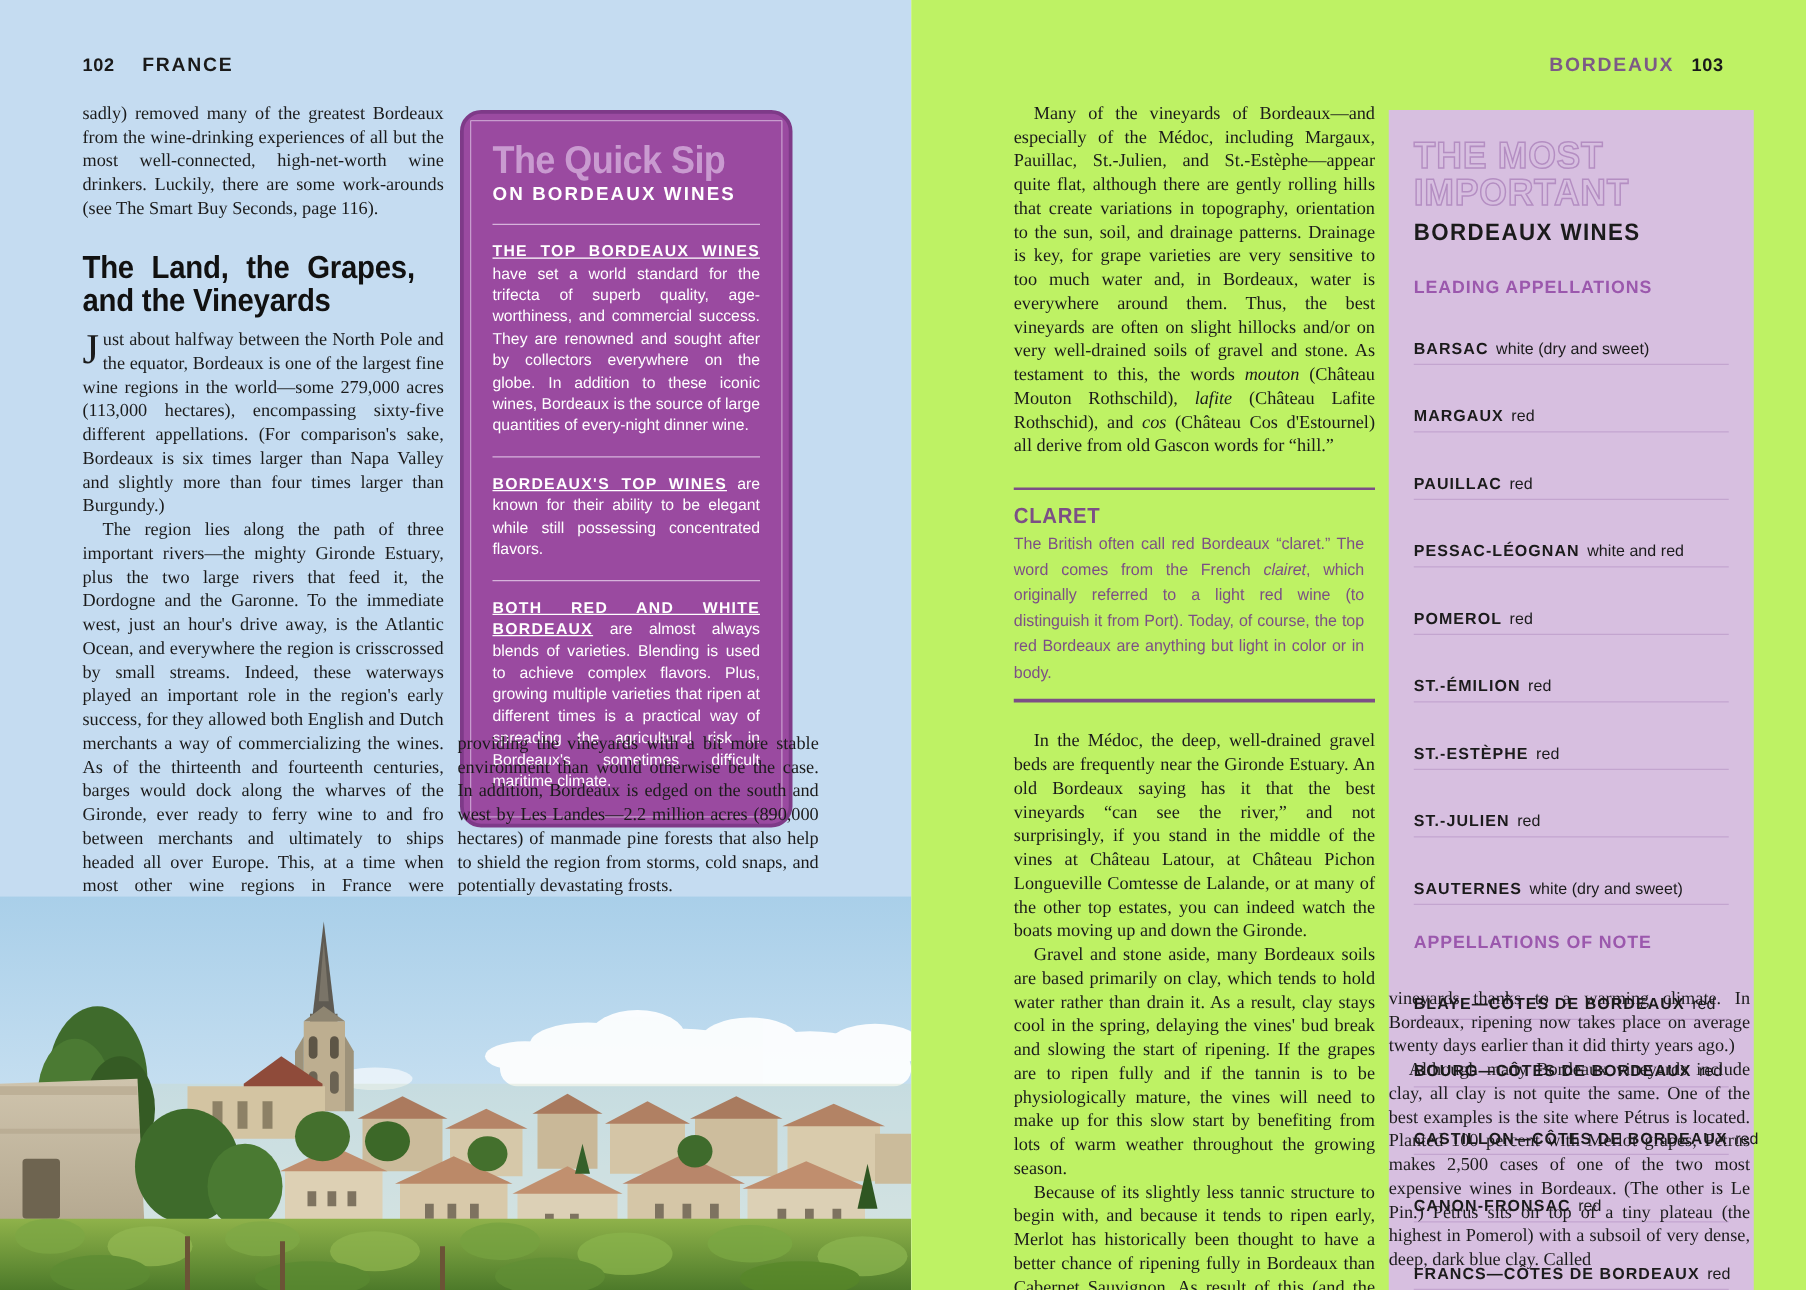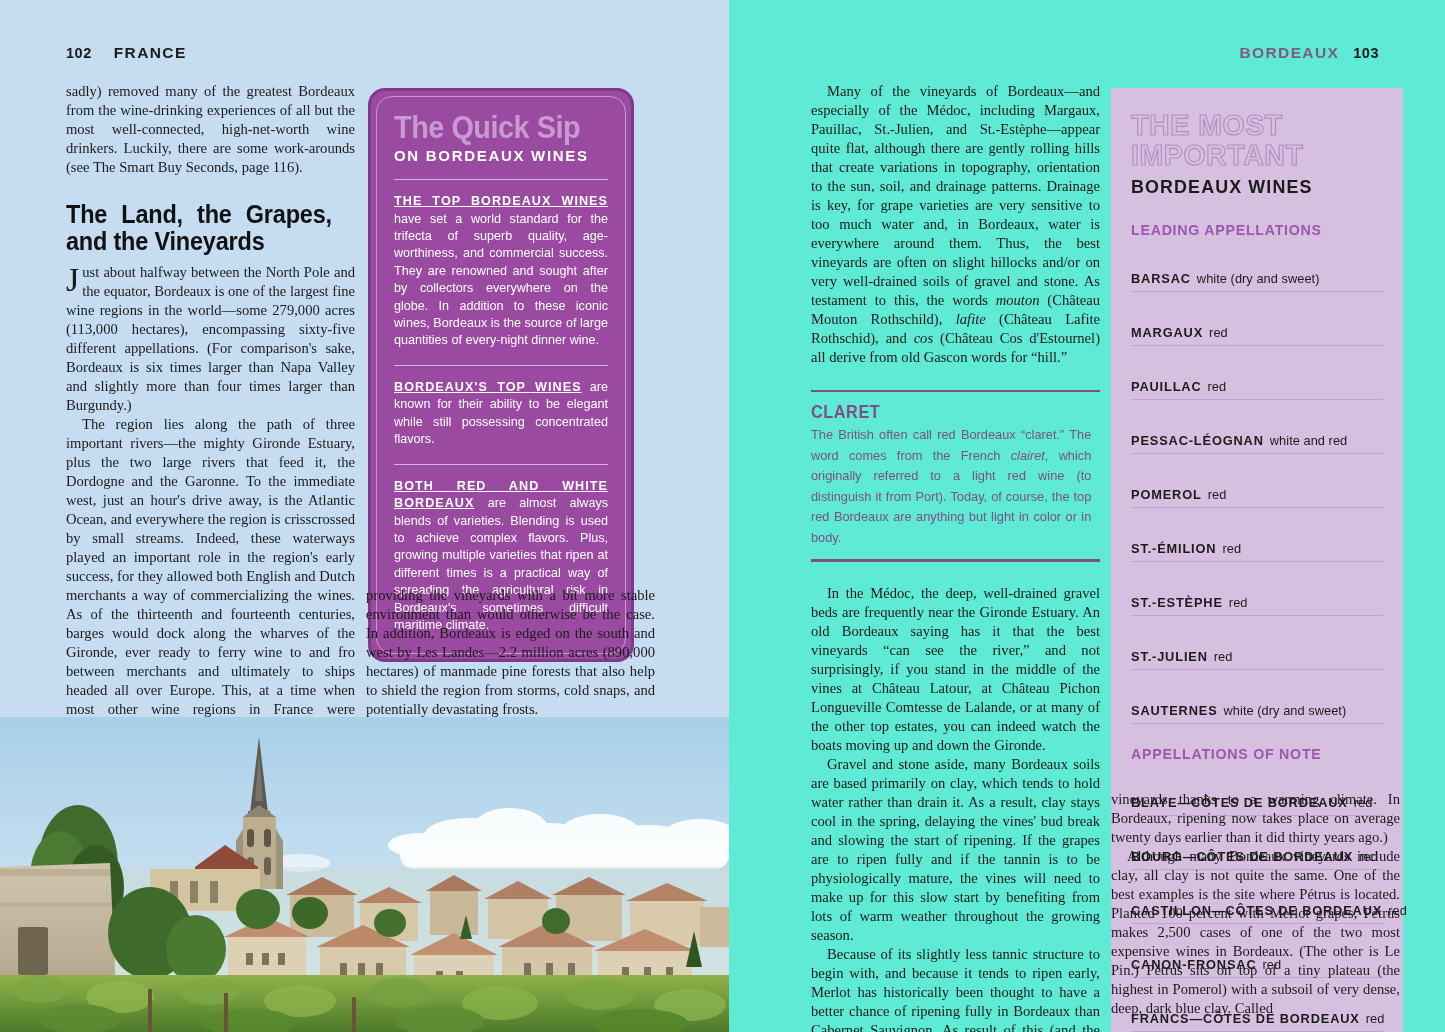--- a/index.html
+++ b/index.html
@@ -15,21 +15,21 @@
   .page-left{
     position:relative;
     width:729px;height:1032px;
     background:#c5dcf1;
     overflow:hidden;
     flex:0 0 729px;
   }
   .page-right{
     position:relative;
     width:716px;height:1032px;
-    background:#5eead4;
+    background:#bef264;
     overflow:hidden;
     flex:0 0 716px;
   }
 
   
   .runhead{
     position:absolute;top:44px;
     font-family:"Liberation Sans", sans-serif;
     font-weight:700;font-size:15.5px;letter-spacing:1.4px;
     color:#1a1a1a;
@@ -80,21 +80,21 @@
   .quicksip{
     position:absolute;left:368px;top:88px;width:266px;
     box-sizing:border-box;
     background:#9a4aa0;
     border:3px solid #7e3a88;
     border-radius:17px;
     padding:5px;
   }
   .quicksip-inner{
     border:1.2px solid #c79ccd;
-    border-radius:16px;
+    border-radius:1px;
     padding:14px 17px 18px 17px;
   }
   .qs-title{
     font-family:"Liberation Sans", sans-serif;
     font-weight:700;
     font-size:31px;
     line-height:33px;
     letter-spacing:-0.5px;
     color:#c99ad0;
     transform:scaleX(0.93);

